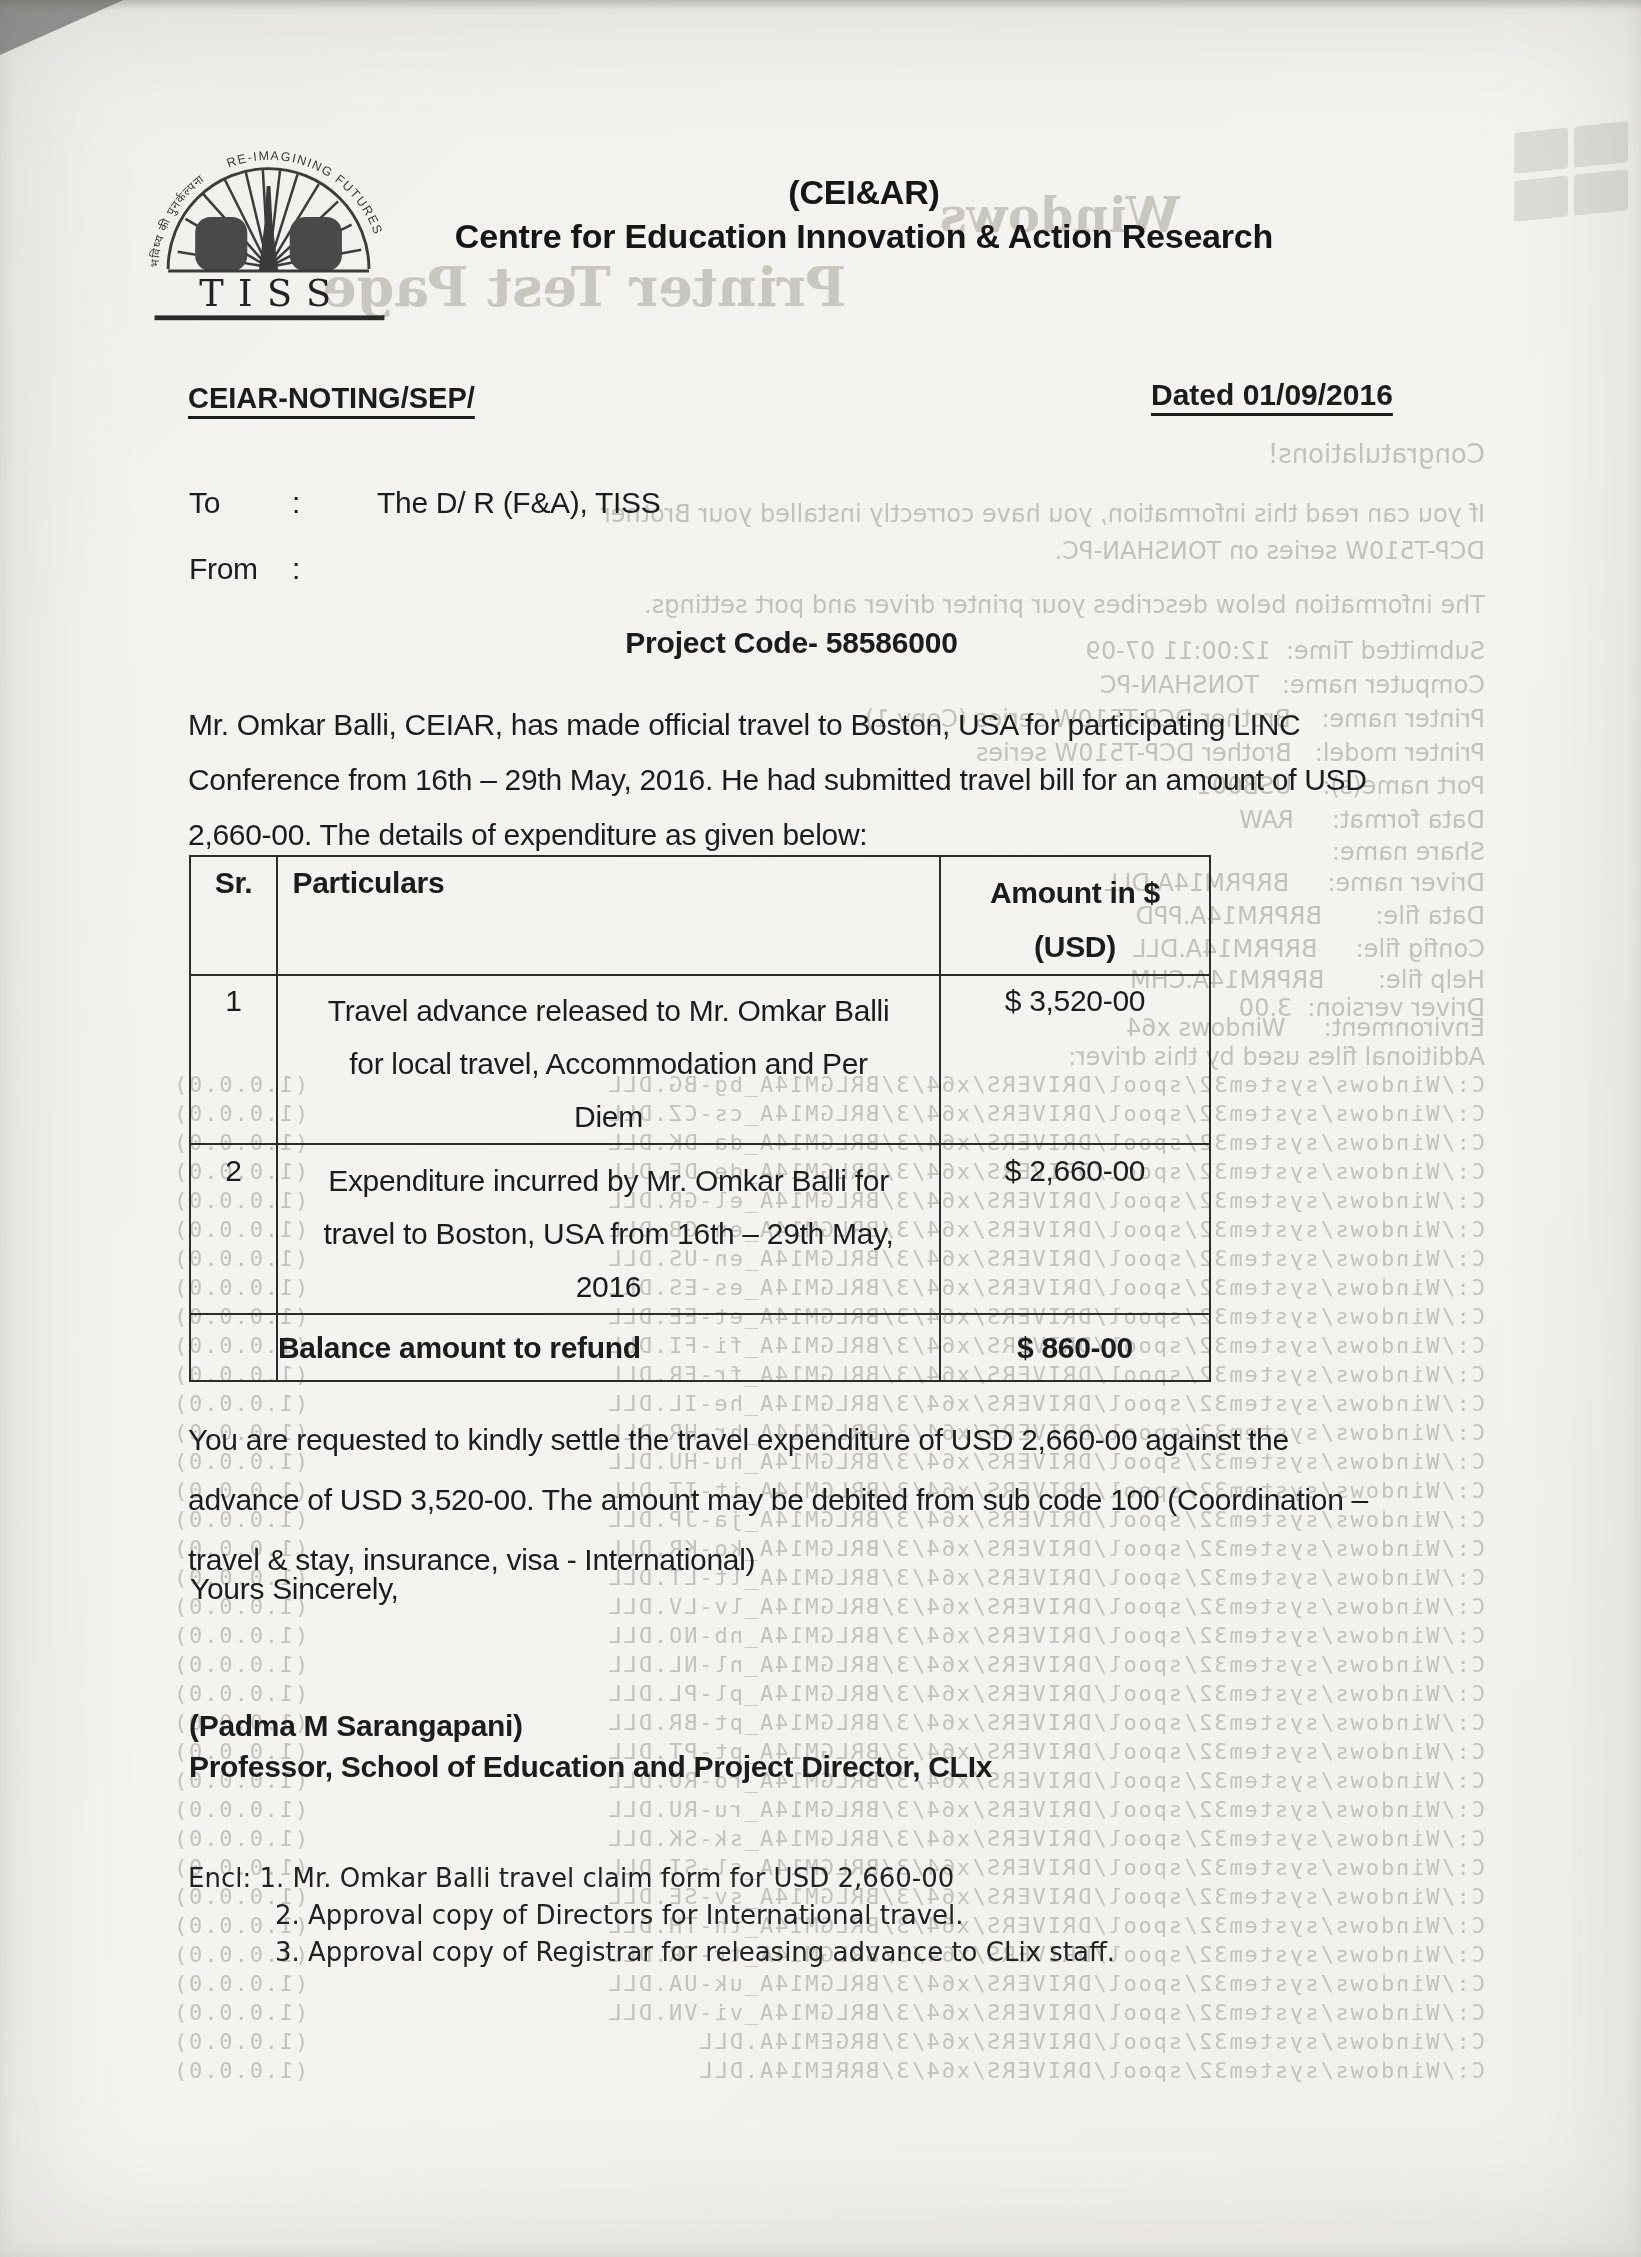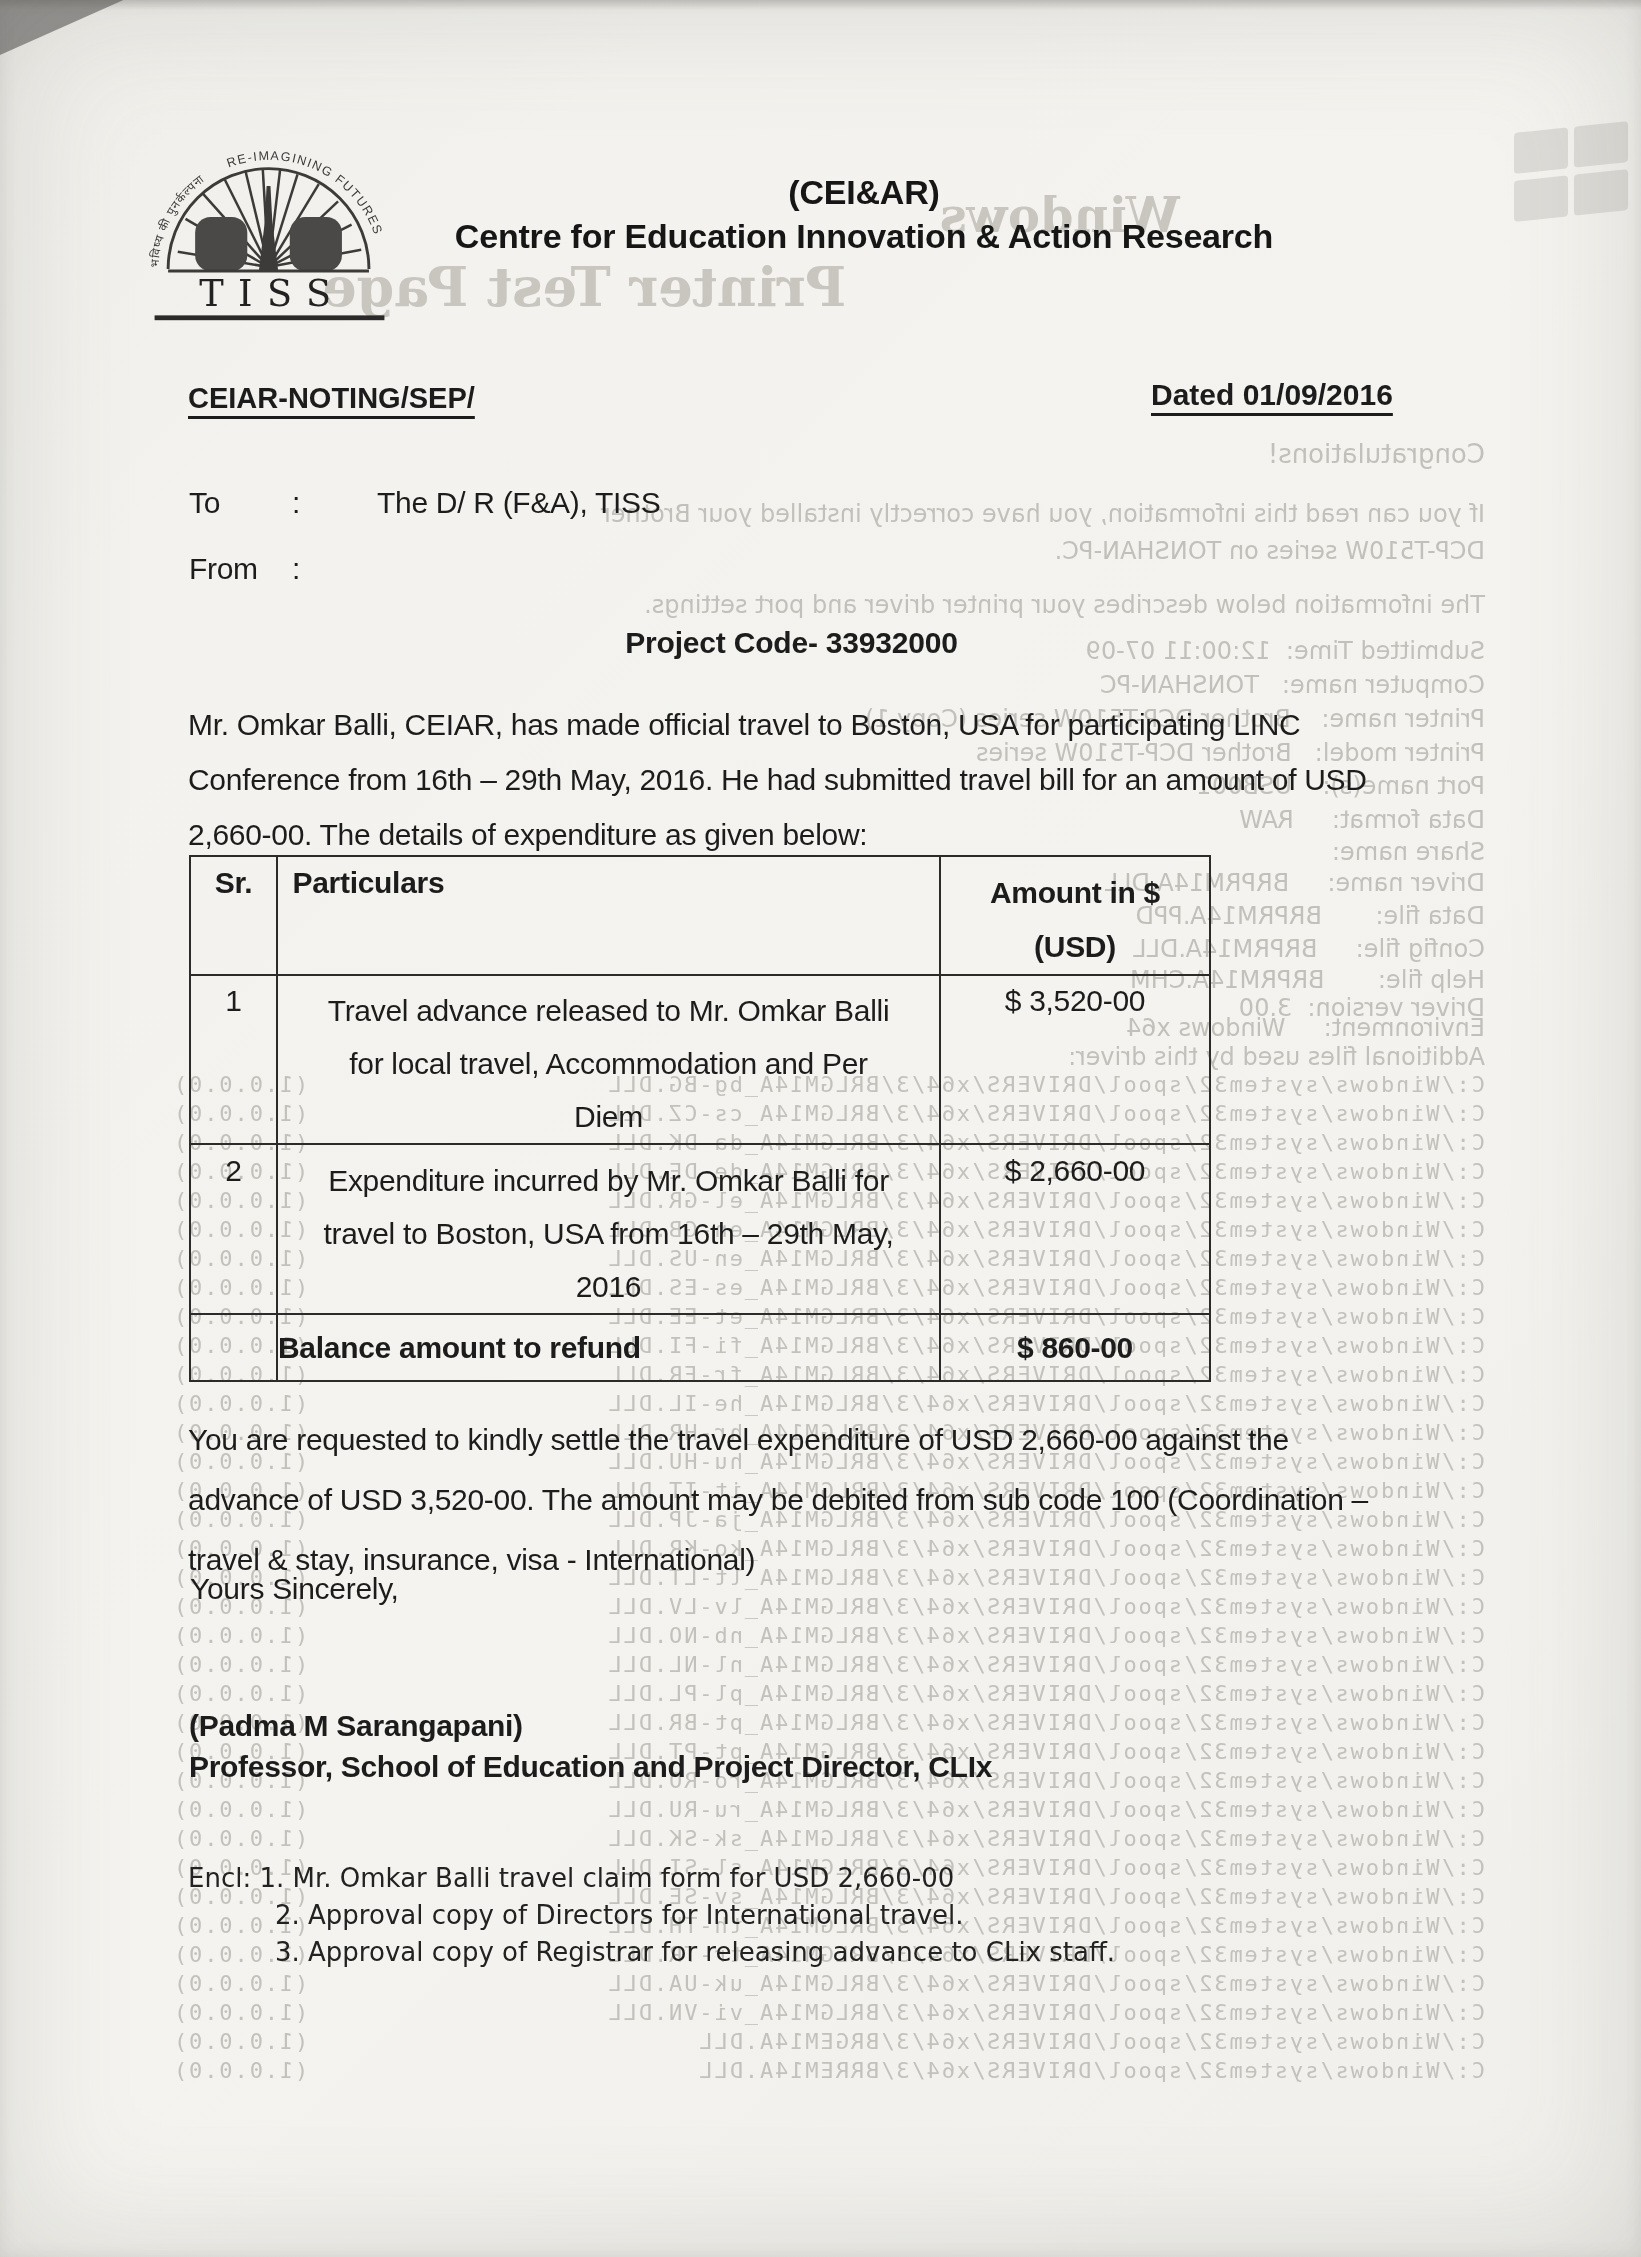--- a/index.html
+++ b/index.html
@@ -205,21 +205,21 @@
   <div class="addr to-row">
     <span class="lbl">To</span>
     <span class="colon">:</span>
     <span class="val">The D/ R (F&amp;A), TISS</span>
   </div>
   <div class="addr from-row">
     <span class="lbl">From</span>
     <span class="colon">:</span>
   </div>
 
-  <div class="project-code">Project Code- 33932000</div>
+  <div class="project-code">Project Code- 58586000</div>
 
   <div class="para body-para">
     <div class="pline">Mr. Omkar Balli, CEIAR, has made official travel to Boston, USA for participating LINC</div>
     <div class="pline">Conference from 16th – 29th May, 2016. He had submitted travel bill for an amount of USD</div>
     <div class="pline">2,660-00. The details of expenditure as given below:</div>
   </div>
 
   <table class="exp-table">
     <colgroup>
         <col style="width:87px">

